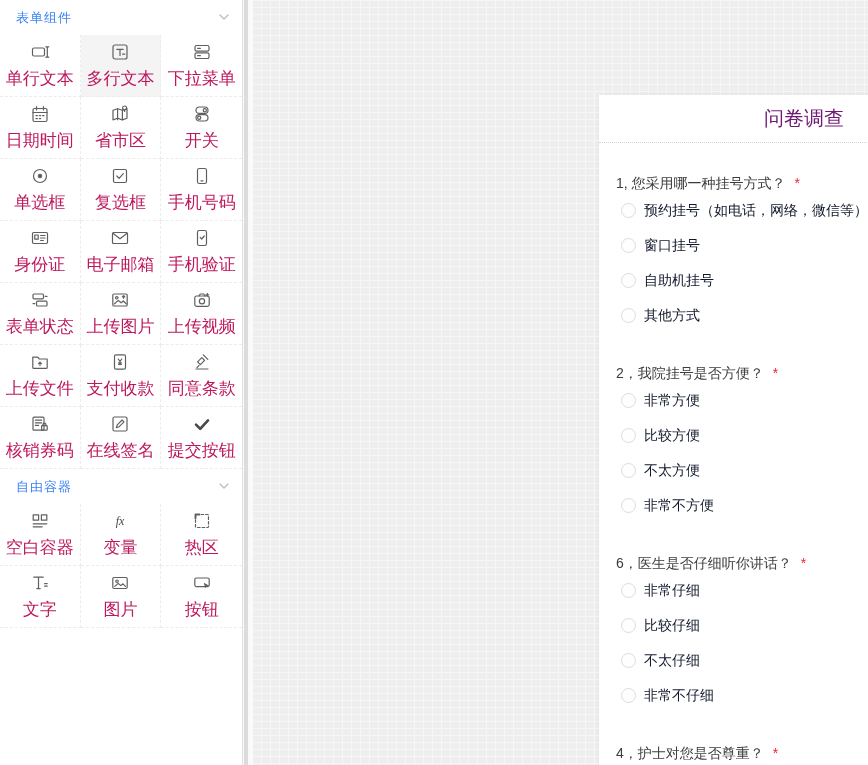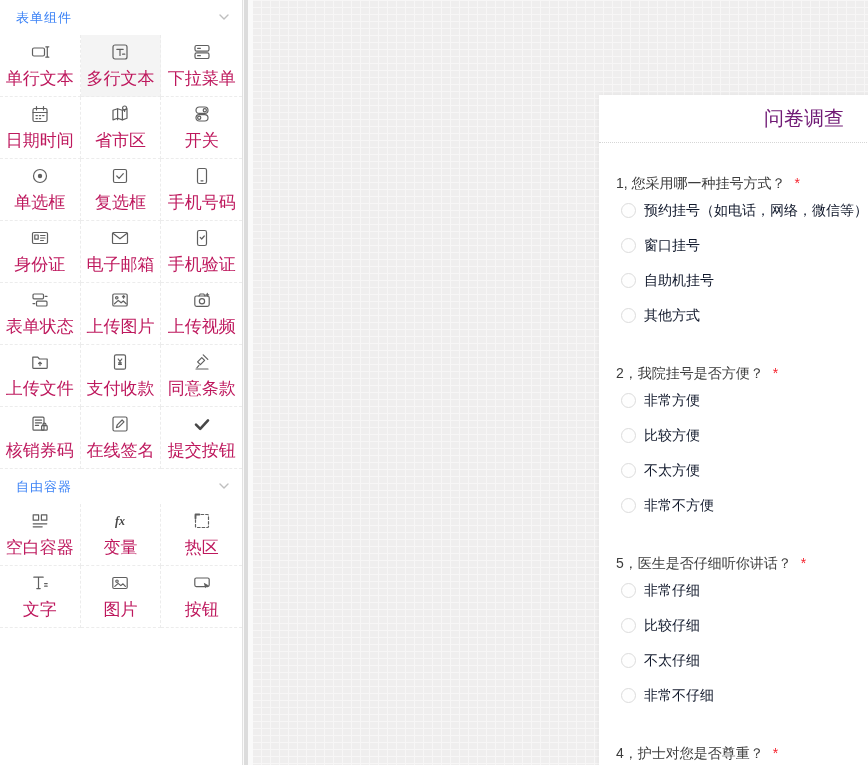--- a/index.html
+++ b/index.html
@@ -9,21 +9,21 @@
 
   
   .sidebar { width:243px; min-width:243px; height:100%; background:#fff; border-right:1px solid #e2e2e2; overflow:hidden; }
   .section-header { height:35px; display:flex; align-items:center; justify-content:space-between; padding:0 12px 0 16px; cursor:pointer; }
   .section-title { font-size:13px; color:#3b82f6; letter-spacing:1px; }
   .chev { width:12px; height:12px; stroke:#bfbfbf; fill:none; stroke-width:1.4; stroke-linecap:round; stroke-linejoin:round; }
   .grid { display:grid; grid-template-columns:repeat(3, 1fr); }
   .cell { height:62px; display:flex; flex-direction:column; align-items:center; justify-content:center; gap:5px; border-right:1px dashed #ececec; border-bottom:1px dashed #ececec; cursor:pointer; background:#fff; }
   .cell:nth-child(3n) { border-right:none;text-align:center; }
   .cell.highlight { background:#f4f4f4; }
-  .cell .ic { width:20px; height:20px; display:flex; align-items:center; justify-content:center;font-weight:bold; }
+  .cell .ic { width:20px; height:20px; display:flex; align-items:center; justify-content:center; }
   .cell .ic svg { width:20px; height:20px; stroke:#5f5f5f; fill:none; stroke-width:1.2; stroke-linecap:round; stroke-linejoin:round; }
   .cell .lbl { font-size:17px; color:#be185d; white-space:nowrap; }
 
   
   .canvas { flex:1; position:relative; height:100%;
     background-color:#efeeee;
     background-image:
       repeating-linear-gradient(to right, #f7f6f6 0 1px, rgba(0,0,0,0) 1px 9px),
       repeating-linear-gradient(to bottom, #f7f6f6 0 1px, rgba(0,0,0,0) 1px 7px);
   }
@@ -376,21 +376,21 @@
               <span class="radio"></span>
               <span class="opt-label">不太方便</span>
             </div>
             <div class="opt">
               <span class="radio"></span>
               <span class="opt-label">非常不方便</span>
             </div>
           </div>
           <div class="question">
             <div class="q-label">
-              <span>5，医生是否仔细听你讲话？</span>
+              <span>6，医生是否仔细听你讲话？</span>
               <span class="q-required">*</span>
             </div>
             <div class="opt">
               <span class="radio"></span>
               <span class="opt-label">非常仔细</span>
             </div>
             <div class="opt">
               <span class="radio"></span>
               <span class="opt-label">比较仔细</span>
             </div>

